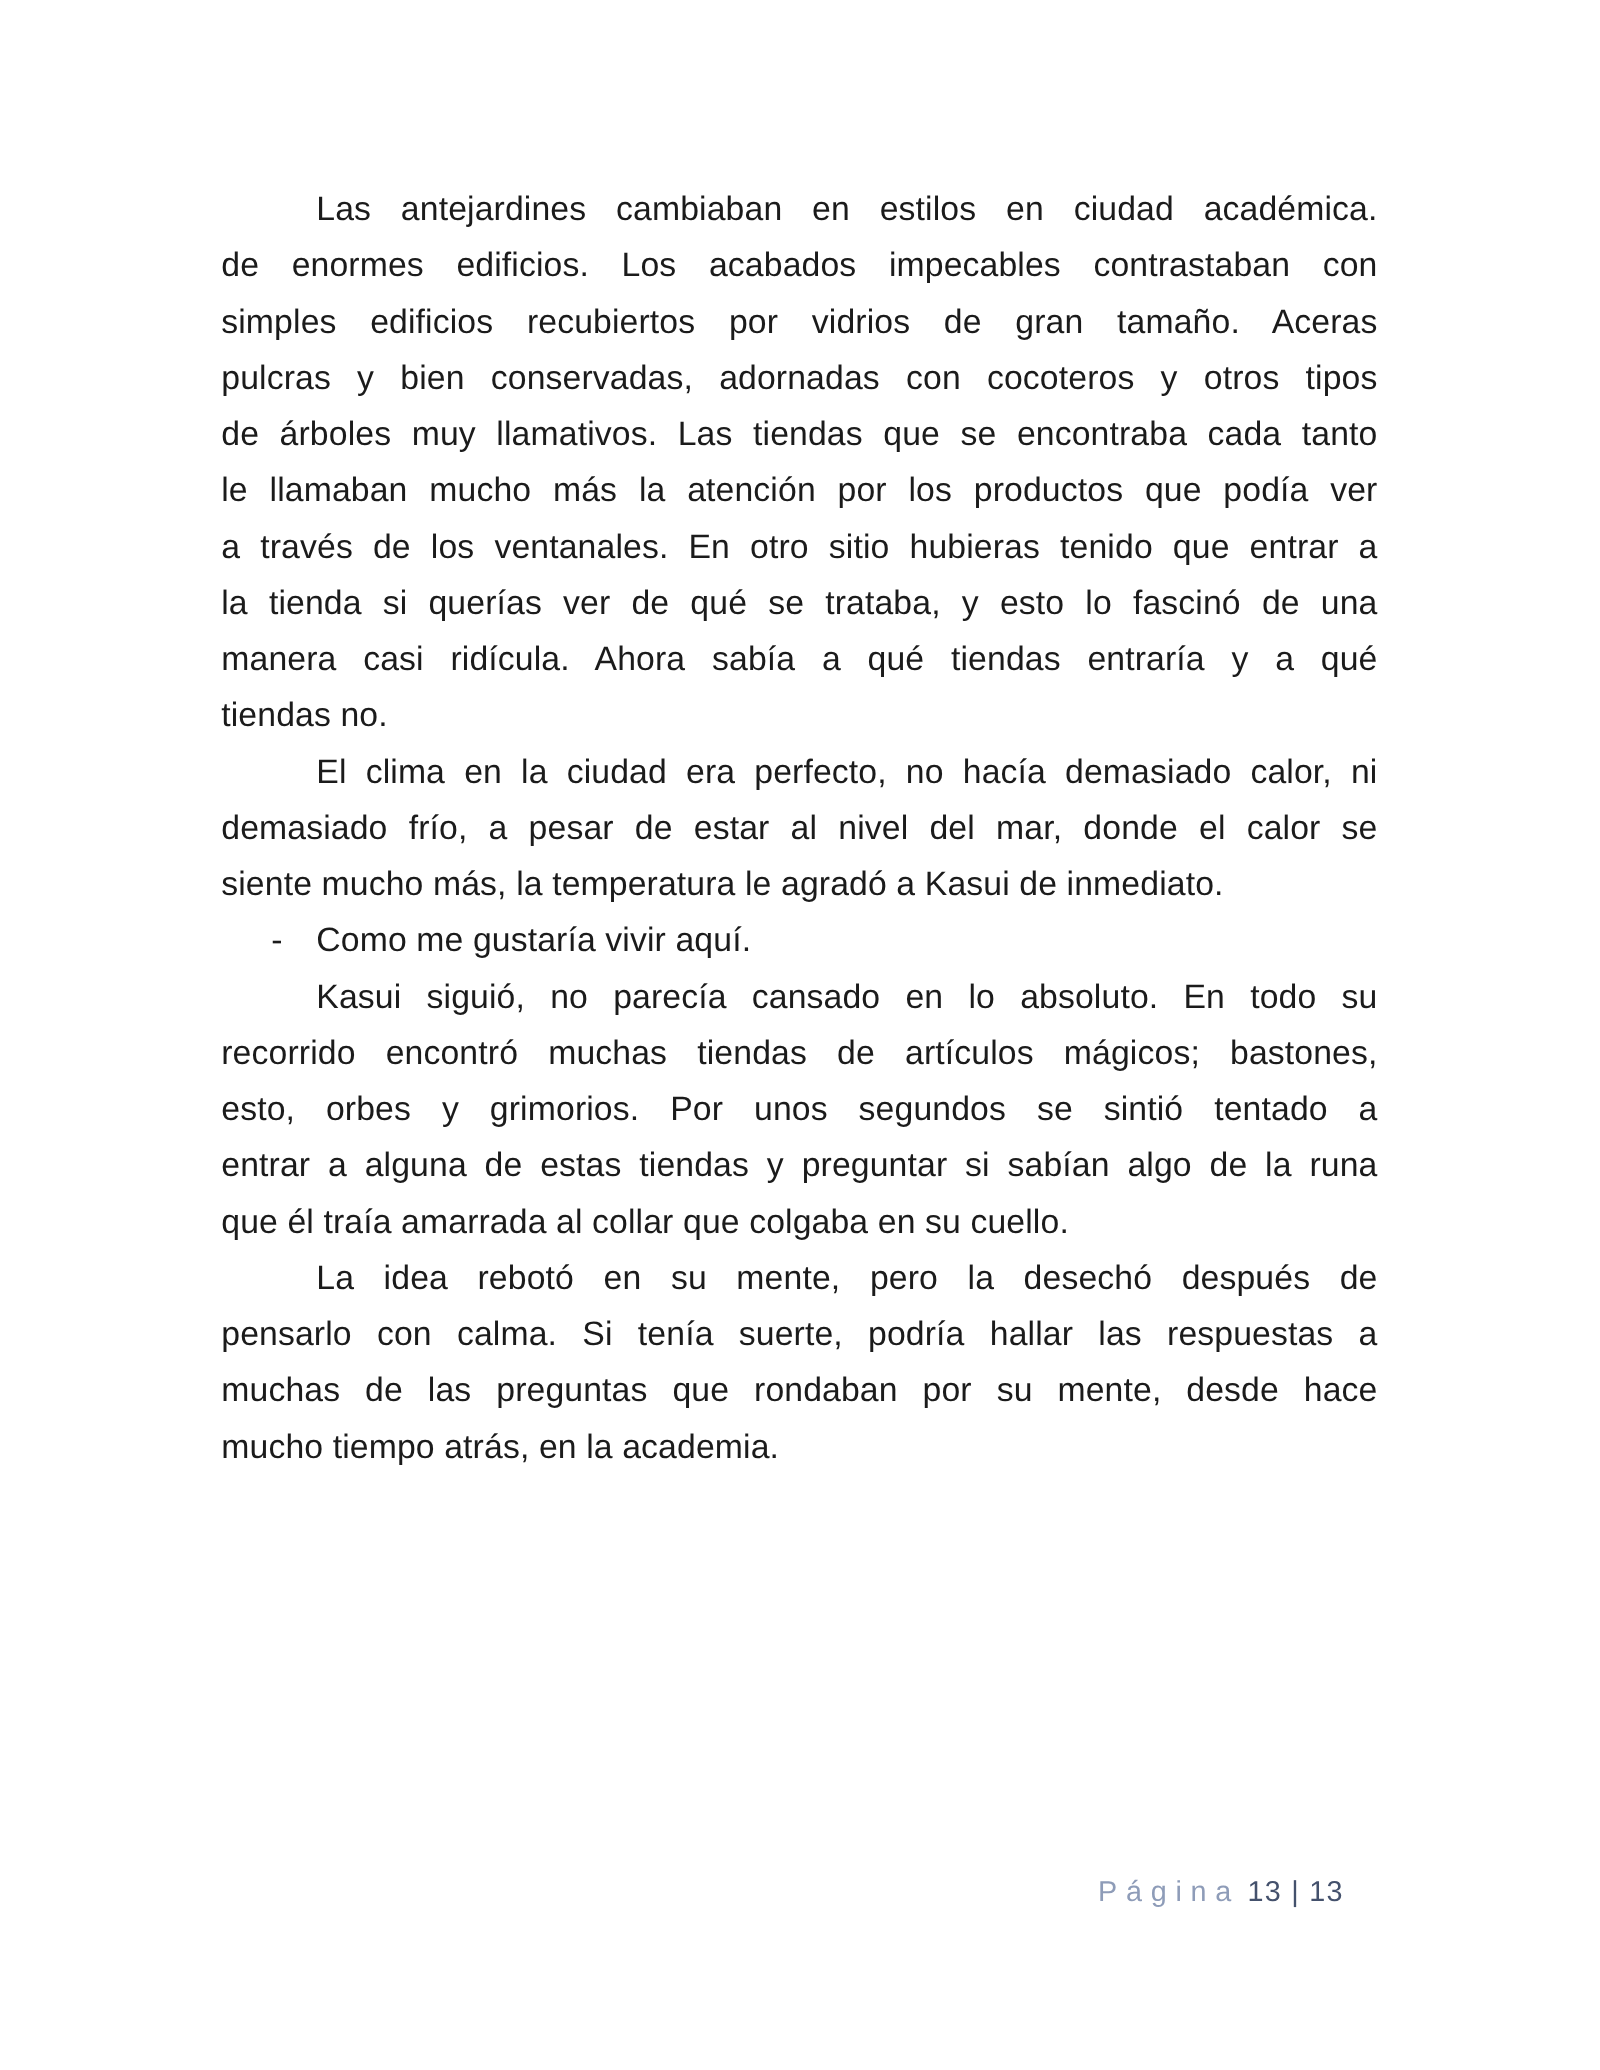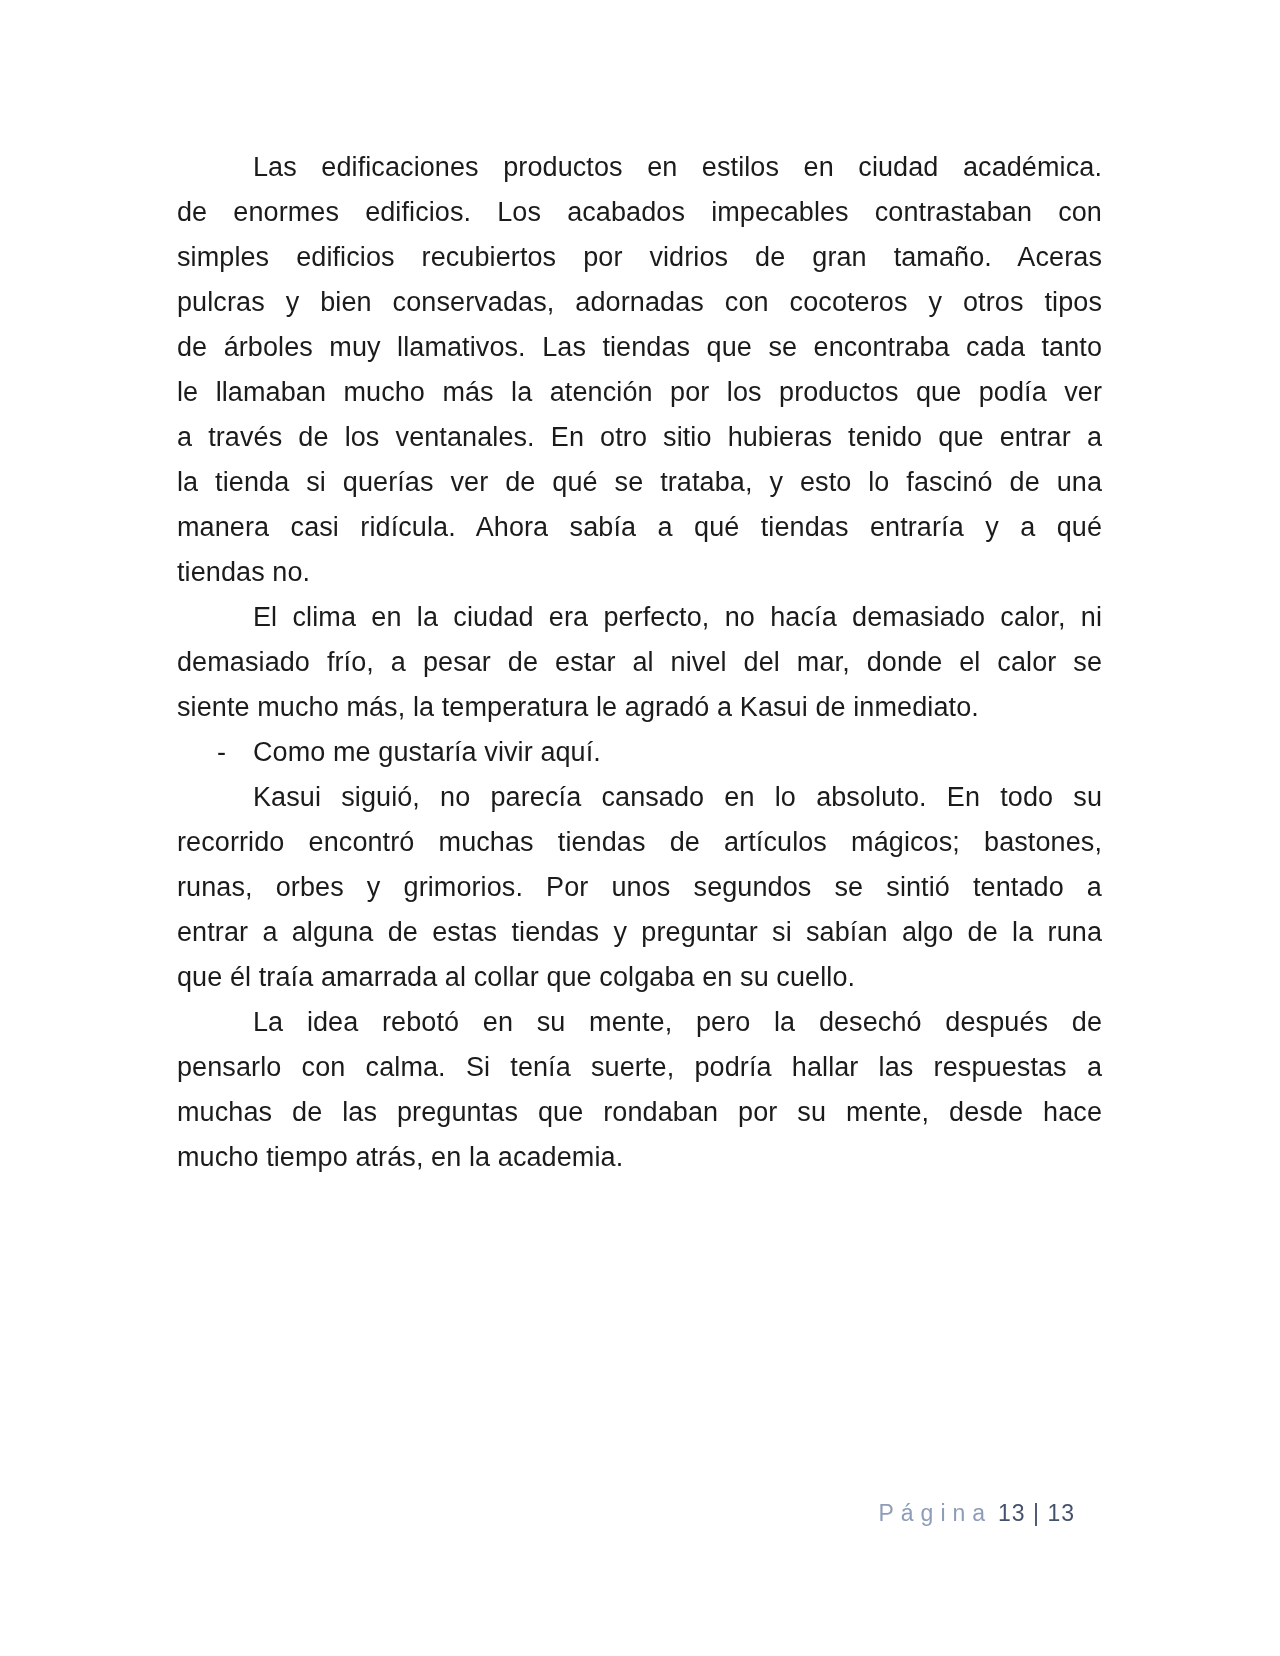--- a/index.html
+++ b/index.html
@@ -71,21 +71,21 @@
     letter-spacing: 1px;
   }
 </style>
 </head>
 <body>
 
 <div class="page">
 
   <div class="content" id="doc-body">
       <div class="paragraph">
-        <div class="line first">Las edificaciones productos en estilos en ciudad académica.</div>
+        <div class="line first">Las antejardines cambiaban en estilos en ciudad académica.</div>
         <div class="line">de enormes edificios. Los acabados impecables contrastaban con</div>
         <div class="line">simples edificios recubiertos por vidrios de gran tamaño. Aceras</div>
         <div class="line">pulcras y bien conservadas, adornadas con cocoteros y otros tipos</div>
         <div class="line">de árboles muy llamativos. Las tiendas que se encontraba cada tanto</div>
         <div class="line">le llamaban mucho más la atención por los productos que podía ver</div>
         <div class="line">a través de los ventanales. En otro sitio hubieras tenido que entrar a</div>
         <div class="line">la tienda si querías ver de qué se trataba, y esto lo fascinó de una</div>
         <div class="line">manera casi ridícula. Ahora sabía a qué tiendas entraría y a qué</div>
         <div class="line last">tiendas no.</div>
       </div>
@@ -93,21 +93,21 @@
         <div class="line first">El clima en la ciudad era perfecto, no hacía demasiado calor, ni</div>
         <div class="line">demasiado frío, a pesar de estar al nivel del mar, donde el calor se</div>
         <div class="line last">siente mucho más, la temperatura le agradó a Kasui de inmediato.</div>
       </div>
       <div class="paragraph dialogue">
         <div class="line last"><span class="marker">-</span><span>Como me gustaría vivir aquí.</span></div>
       </div>
       <div class="paragraph">
         <div class="line first">Kasui siguió, no parecía cansado en lo absoluto. En todo su</div>
         <div class="line">recorrido encontró muchas tiendas de artículos mágicos; bastones,</div>
-        <div class="line">runas, orbes y grimorios. Por unos segundos se sintió tentado a</div>
+        <div class="line">esto, orbes y grimorios. Por unos segundos se sintió tentado a</div>
         <div class="line">entrar a alguna de estas tiendas y preguntar si sabían algo de la runa</div>
         <div class="line last">que él traía amarrada al collar que colgaba en su cuello.</div>
       </div>
       <div class="paragraph">
         <div class="line first">La idea rebotó en su mente, pero la desechó después de</div>
         <div class="line">pensarlo con calma. Si tenía suerte, podría hallar las respuestas a</div>
         <div class="line">muchas de las preguntas que rondaban por su mente, desde hace</div>
         <div class="line last">mucho tiempo atrás, en la academia.</div>
       </div>
     </div>

